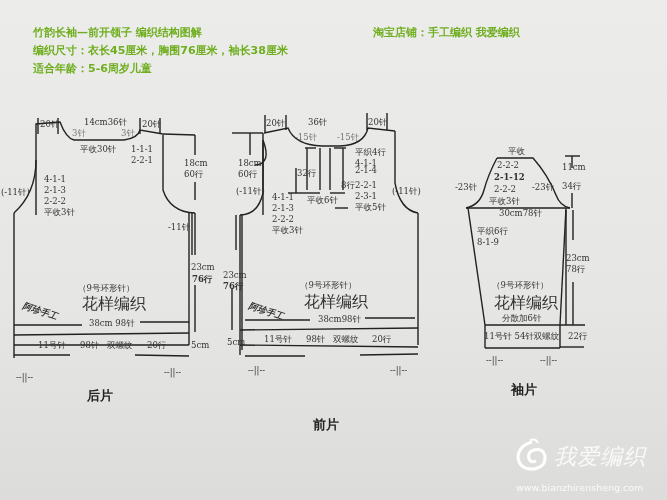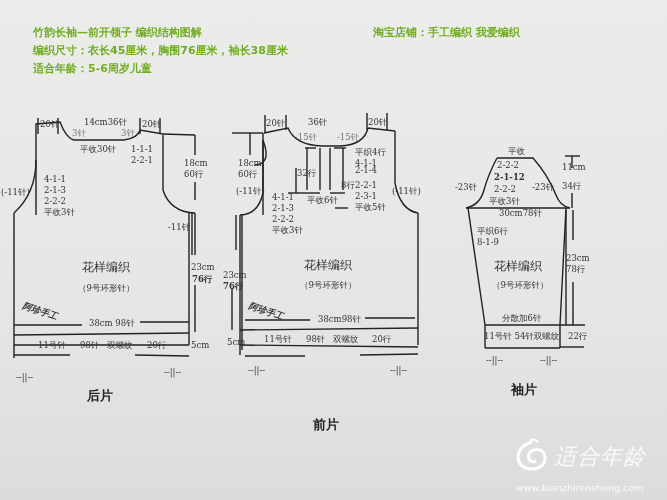--- a/index.html
+++ b/index.html
@@ -3,21 +3,21 @@
 <meta charset="utf-8">
 <style>
   html,body{margin:0;padding:0;}
   body{width:667px;height:500px;overflow:hidden;background:#e8e8e6;font-family:"DejaVu Sans",sans-serif;position:relative;}
   .canvas{position:absolute;left:0;top:0;width:667px;height:500px;background:linear-gradient(180deg,#ececea 0%,#e6e6e4 60%,#dcdcda 100%);}
   .hdr{position:absolute;color:#6fae1e;font-weight:bold;font-size:11px;line-height:18px;white-space:nowrap;}
   .hdr div{height:18px;}
   svg{position:absolute;left:0;top:0;}
   .t{position:absolute;font-family:"DejaVu Serif",serif;font-size:8.5px;color:#333;white-space:nowrap;line-height:11px;}
   .tg{color:#777;}
-  .big{font-size:12px;color:#333;}
+  .big{font-size:16px;color:#333;margin-top:36px;}
   .title{position:absolute;font-weight:bold;font-size:13px;color:#222;white-space:nowrap;}
   .bold{font-weight:bold;}
   .wm{position:absolute;left:512px;top:438px;color:#fff;}
   .wm-logo{position:absolute;left:0;top:0;width:40px;height:34px;}
   .wm-name{position:absolute;left:42px;top:4px;font-size:22px;font-style:italic;color:#fafafa;white-space:nowrap;letter-spacing:1px;}
   .wm-url{position:absolute;left:4px;top:44px;font-size:9.5px;color:#fafafa;white-space:nowrap;}
   .sig{position:absolute;font-style:italic;font-weight:bold;font-size:9px;color:#333;transform:rotate(18deg);white-space:nowrap;}
 </style>
 </head>
 <body>
@@ -210,16 +210,16 @@
     <span class="t" style="left:486px;top:355px;">--||--</span>
     <span class="t" style="left:540px;top:355px;">--||--</span>
     <span class="title" style="left:511px;top:381px;">袖片</span>
   </div>
 
   <div class="wm">
     <svg class="wm-logo" width="40" height="34" viewBox="0 0 40 34">
       <path d="M20 4 Q6 8 6 20 Q8 32 22 31 Q34 29 33 18 Q31 10 22 12 Q15 14 17 21 Q19 25 24 23" fill="none" stroke="#fff" stroke-width="3"></path>
       <path d="M18 2 Q24 0 26 5" fill="none" stroke="#fff" stroke-width="2"></path>
     </svg>
-    <span class="wm-name">适合年龄</span>
+    <span class="wm-name">我爱编织</span>
     <span class="wm-url">www.bianzhirensheng.com</span>
   </div>
 </div>
 
 </body></html>

